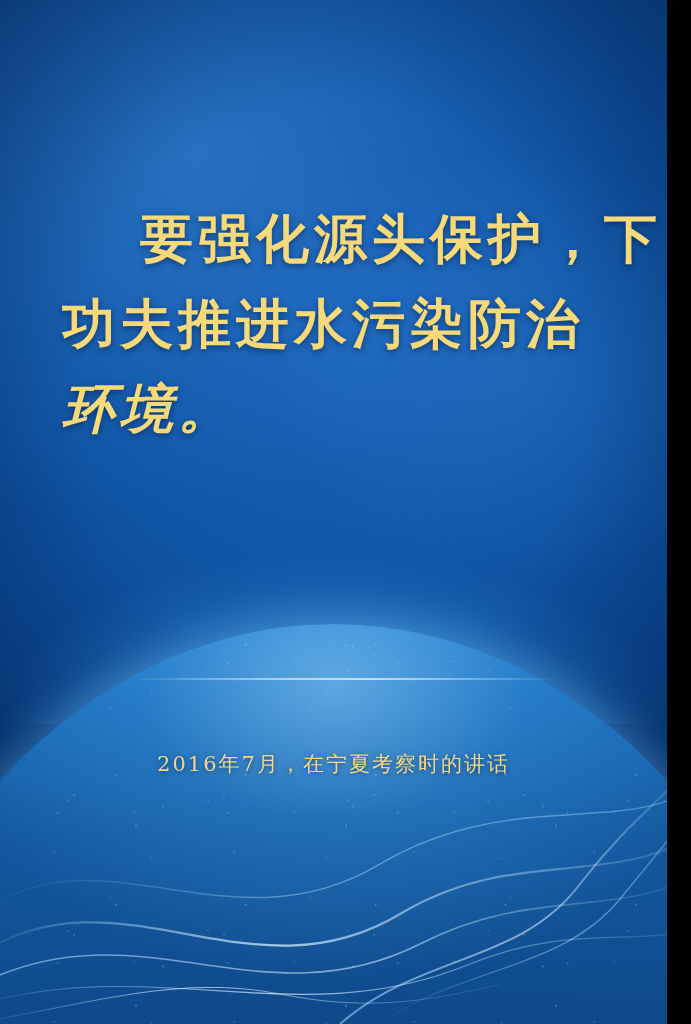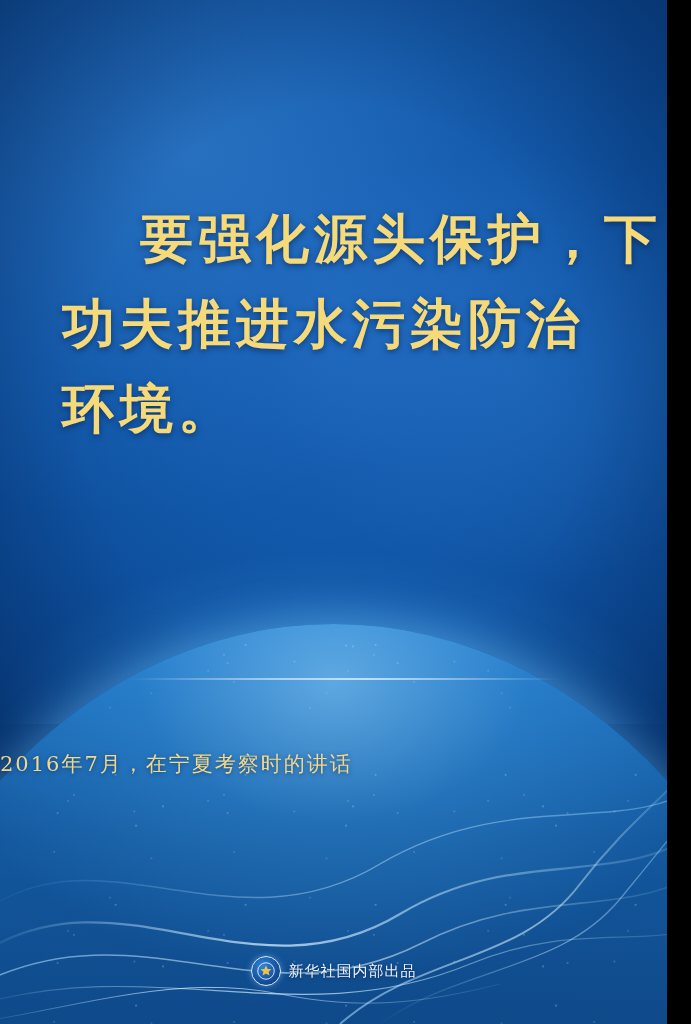--- a/index.html
+++ b/index.html
@@ -61,39 +61,40 @@
   .quote .line {
     display: block;
     white-space: nowrap;
   }
   .quote .line-1 {
     padding-left: 78px;
     letter-spacing: 5px;
   }
   .quote .line-2 { letter-spacing: 8px; }
   .quote .line-3 { letter-spacing: 5px; }
-  .quote .line-4 { letter-spacing: 5px; }
+  .quote .line-4 { letter-spacing: 5px; font-style: italic; }
 
   
   .divider {
     position: absolute;
     left: 130px;
     width: 430px;
     top: 678px;
     height: 2px;
     background: linear-gradient(to right, rgba(180,215,255,0) 0%, rgba(205,228,255,0.75) 35%, rgba(215,235,255,0.85) 55%, rgba(180,215,255,0) 100%);
     pointer-events: none;
   }
 
   
   .attribution {
     position: absolute;
     left: 0;
     right: 0;
     top: 750px;
+    text-align: center;
     color: #f3d88a;
     font-family: "DejaVu Serif", "Liberation Serif", serif;
     font-size: 21px;
     letter-spacing: 2px;
     text-shadow: 0 1px 4px rgba(0,20,60,0.5);
   }
 
   
   .earth {
     position: absolute;
@@ -220,23 +221,14 @@
   <div class="quote">
     <span class="line line-1">要强化源头保护，下</span>
     <span class="line line-3">功夫推进水污染防治</span>
     <span class="line line-4">环境。</span>
   </div>
 
   <div class="divider"></div>
 
   <div class="attribution">2016年7月，在宁夏考察时的讲话</div>
 
-  <div class="footer">
-    <span class="logo-badge">
-      <svg width="18" height="18" viewBox="0 0 24 24" aria-hidden="true">
-        <circle cx="12" cy="12" r="11" fill="none" stroke="#e8f1fb" stroke-width="1.2"></circle>
-        <path d="M12 4.5 L14.2 9.2 L19.3 9.6 L15.4 13 L16.6 18 L12 15.3 L7.4 18 L8.6 13 L4.7 9.6 L9.8 9.2 Z" fill="#f0c24a"></path>
-      </svg>
-    </span>
-    <span class="footer-text">新华社国内部出品</span>
-  </div>
 
 </div>
 
 </body></html>

